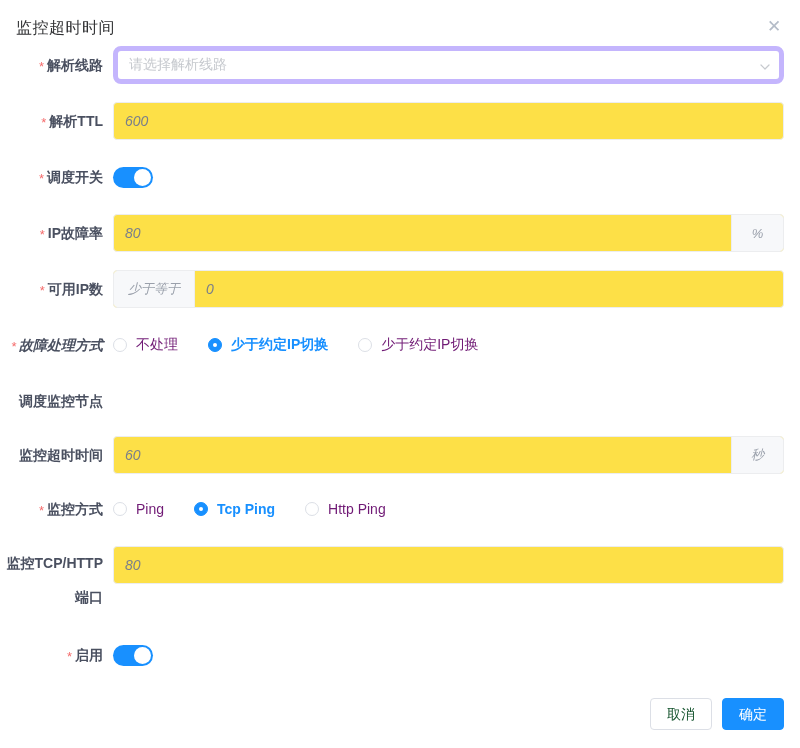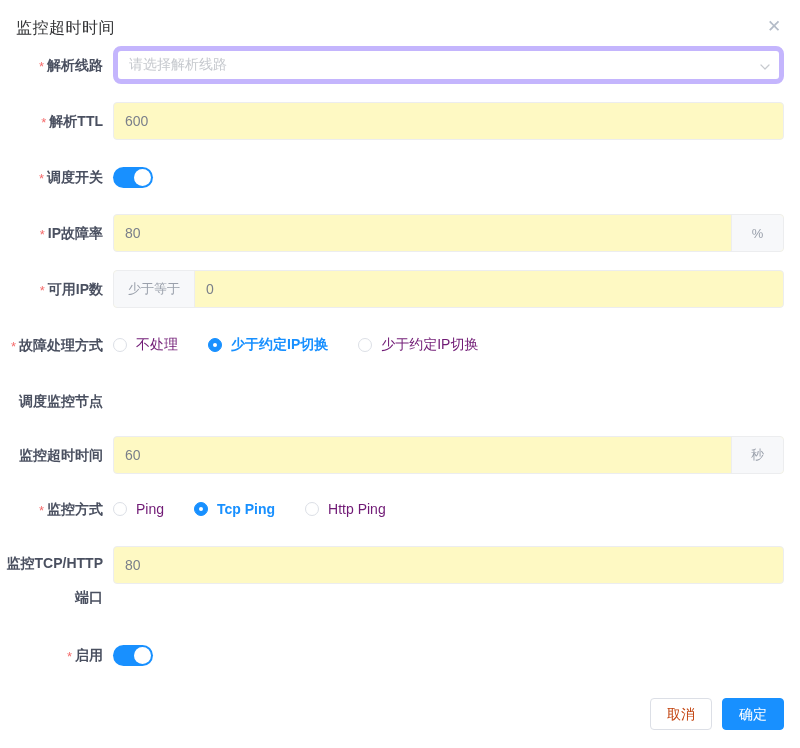--- a/index.html
+++ b/index.html
@@ -88,23 +88,24 @@
     padding-right: 16px;
   }
 
   
   .input {
     display: flex;
     align-items: stretch;
     height: 38px;
     border: 1px solid #ecedef;
     border-radius: 4px;
-    background: #fef9c3;
+    background: #fde047;
     box-sizing: border-box;
     overflow: hidden;
+    font-style: italic;
   }
   .input .field {
     flex: 1;
     min-width: 0;
     display: flex;
     align-items: center;
     padding: 0 11px;
     font-size: 14px;
     color: #7a7f8a;
     background: transparent;
@@ -241,21 +242,21 @@
   }
   .btn {
     height: 32px;
     min-width: 62px;
     padding: 0 16px;
     border-radius: 4px;
     font-size: 14px;
     cursor: pointer;
     border: 1px solid #dcdfe6;
     background: #fff;
-    color: #c2410c;
+    color: #14532d;
     font-family: inherit;
     line-height: 30px;
     box-sizing: border-box;
   }
   .btn.primary {
     background: #1890ff;
     border-color: #1890ff;
     color: #fff;
   }
 </style>
@@ -327,21 +328,21 @@
       </div>
       <div class="control">
         <div class="input">
           <div class="addon prefix">少于等于</div>
           <div class="field">0</div>
         </div>
       </div>
     </div>
 
     <div class="form-row">
-      <div class="label radio-line" style="line-height:38px;">
+      <div class="label radio-line" style="line-height:38px;font-style:italic;">
         <span class="req">*</span><span>故障处理方式</span>
       </div>
       <div class="control">
         <div class="radio-group">
           <div class="radio">
             <span class="dot"></span>
             <span class="rlabel">不处理</span>
           </div>
           <div class="radio selected">
             <span class="dot"></span>

